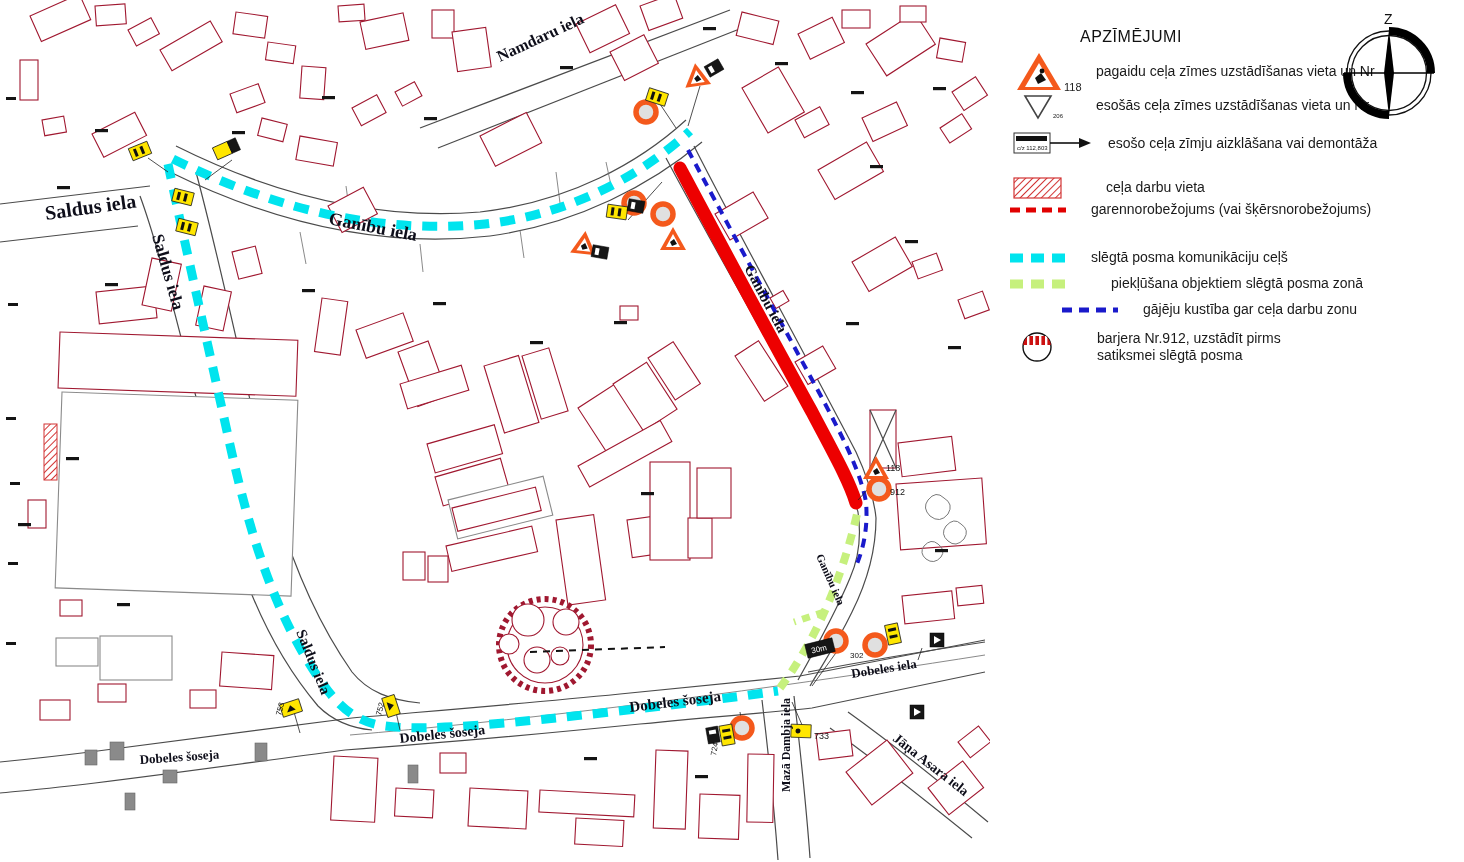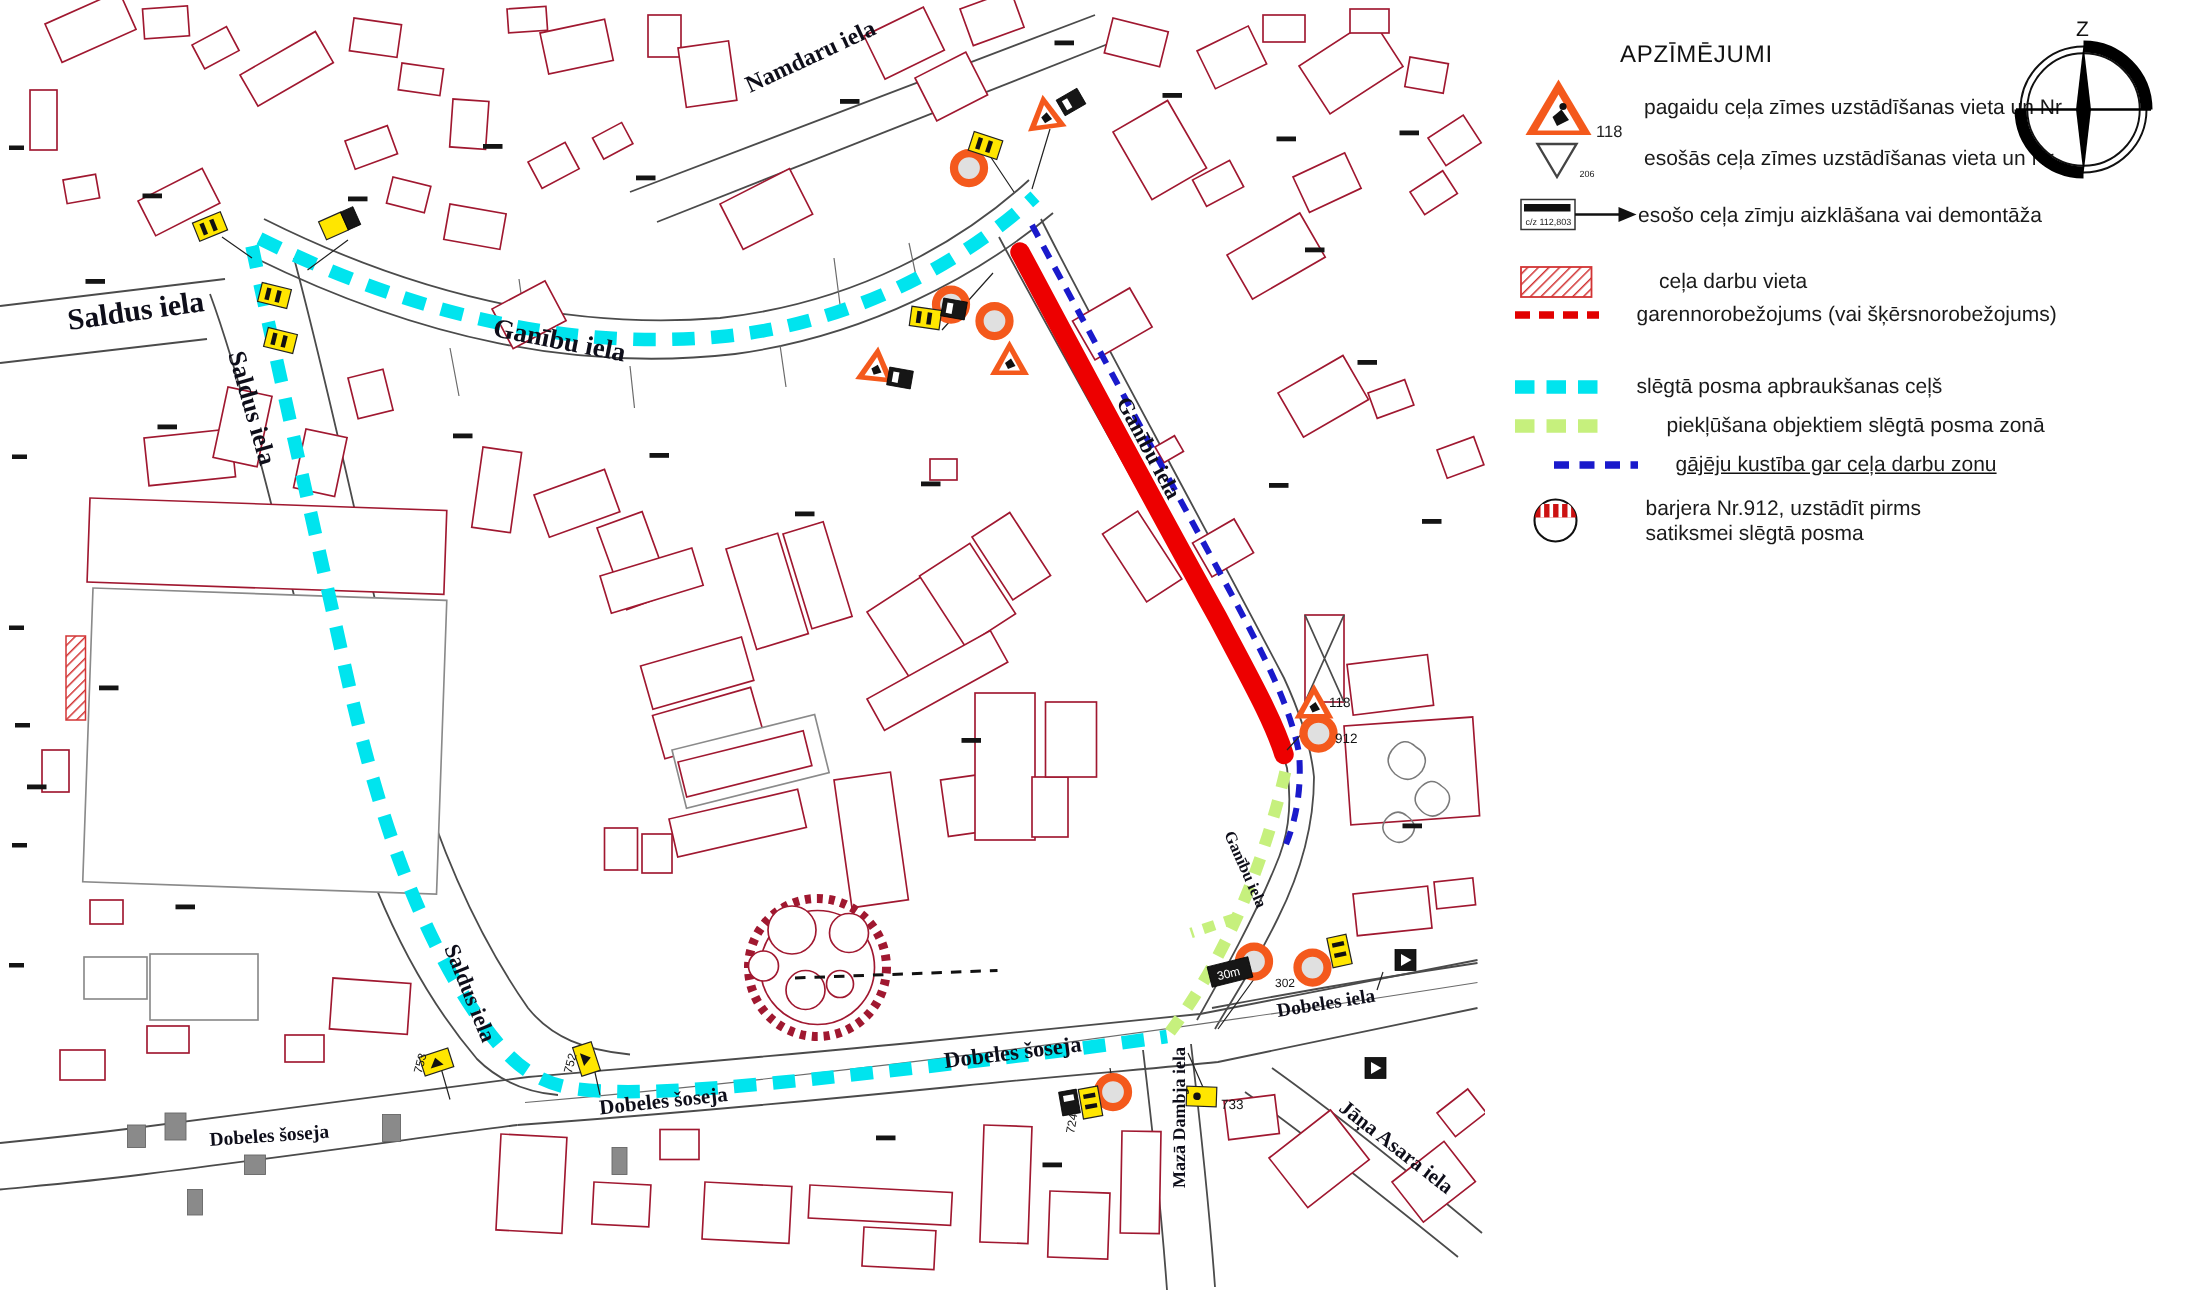--- a/index.html
+++ b/index.html
@@ -409,21 +409,21 @@
 </div>
 
 <div class="lg-row" style="left:1013px;top:130px;">
   <svg width="79" height="28">
     <rect x="1" y="3" width="36" height="20" fill="#fff" stroke="#333" stroke-width="1"></rect>
     <rect x="3" y="6" width="31" height="5" fill="#111"></rect>
     <text x="4" y="20" font-size="6" fill="#222" font-family="Liberation Sans,sans-serif">c/z 112,803</text>
     <line x1="37" y1="13" x2="68" y2="13" stroke="#111" stroke-width="1.6"></line>
     <polygon points="78,13 66,8 66,18" fill="#111"></polygon>
   </svg>
-  <div class="lg-label" style="margin-left:0;">esošo ceļa zīmju aizklāšana vai demontāža</div>
+  <div class="lg-label" style="margin-left:16px;">esošo ceļa zīmju aizklāšana vai demontāža</div>
 </div>
 
 <div class="lg-row" style="left:1013px;top:176px;">
   <svg width="78" height="24">
     <rect x="1" y="2" width="47" height="20" fill="url(#lhatch)" stroke="#D23434" stroke-width="1.2"></rect>
     <defs>
         <pattern id="lhatch" width="5" height="5" patternTransform="rotate(45)" patternUnits="userSpaceOnUse">
       <rect width="5" height="5" fill="#fff"></rect>
           <line x1="0" y1="0" x2="0" y2="5" stroke="#D23434" stroke-width="2"></line>
     </pattern>
@@ -436,31 +436,31 @@
   <svg width="83" height="20">
     <line x1="2" y1="10" x2="58" y2="10" stroke="#E10000" stroke-width="5" stroke-dasharray="10 6"></line>
   </svg>
   <div class="lg-label">garennorobežojums (vai šķērsnorobežojums)</div>
 </div>
 
 <div class="lg-row" style="left:1008px;top:248px;">
   <svg width="83" height="20">
     <line x1="2" y1="10" x2="58" y2="10" stroke-width="9" stroke-dasharray="13 8" stroke="#00E4EE"></line>
   </svg>
-  <div class="lg-label">slēgtā posma apbraukšanas ceļš</div>
+  <div class="lg-label">slēgtā posma komunikāciju ceļš</div>
 </div>
 
 <div class="lg-row" style="left:1008px;top:274px;gap:20px;">
   <svg width="83" height="20">
     <line x1="2" y1="10" x2="58" y2="10" stroke-width="9" stroke-dasharray="13 8" stroke="#C6F07D"></line>
   </svg>
   <div class="lg-label">piekļūšana objektiem slēgtā posma zonā</div>
 </div>
 
-<div class="lg-row" style="left:1034px;top:300px;text-decoration:underline;">
+<div class="lg-row" style="left:1060px;top:300px;">
   <svg width="83" height="20">
     <line x1="2" y1="10" x2="58" y2="10" stroke-width="5" stroke-dasharray="10 7" stroke="#1A1ACB"></line>
   </svg>
   <div class="lg-label">gājēju kustība gar ceļa darbu zonu</div>
 </div>
 
 <div class="lg-row" style="left:1020px;top:328px;">
   <svg width="71" height="38">
     <defs>
         <clipPath id="bclip">

